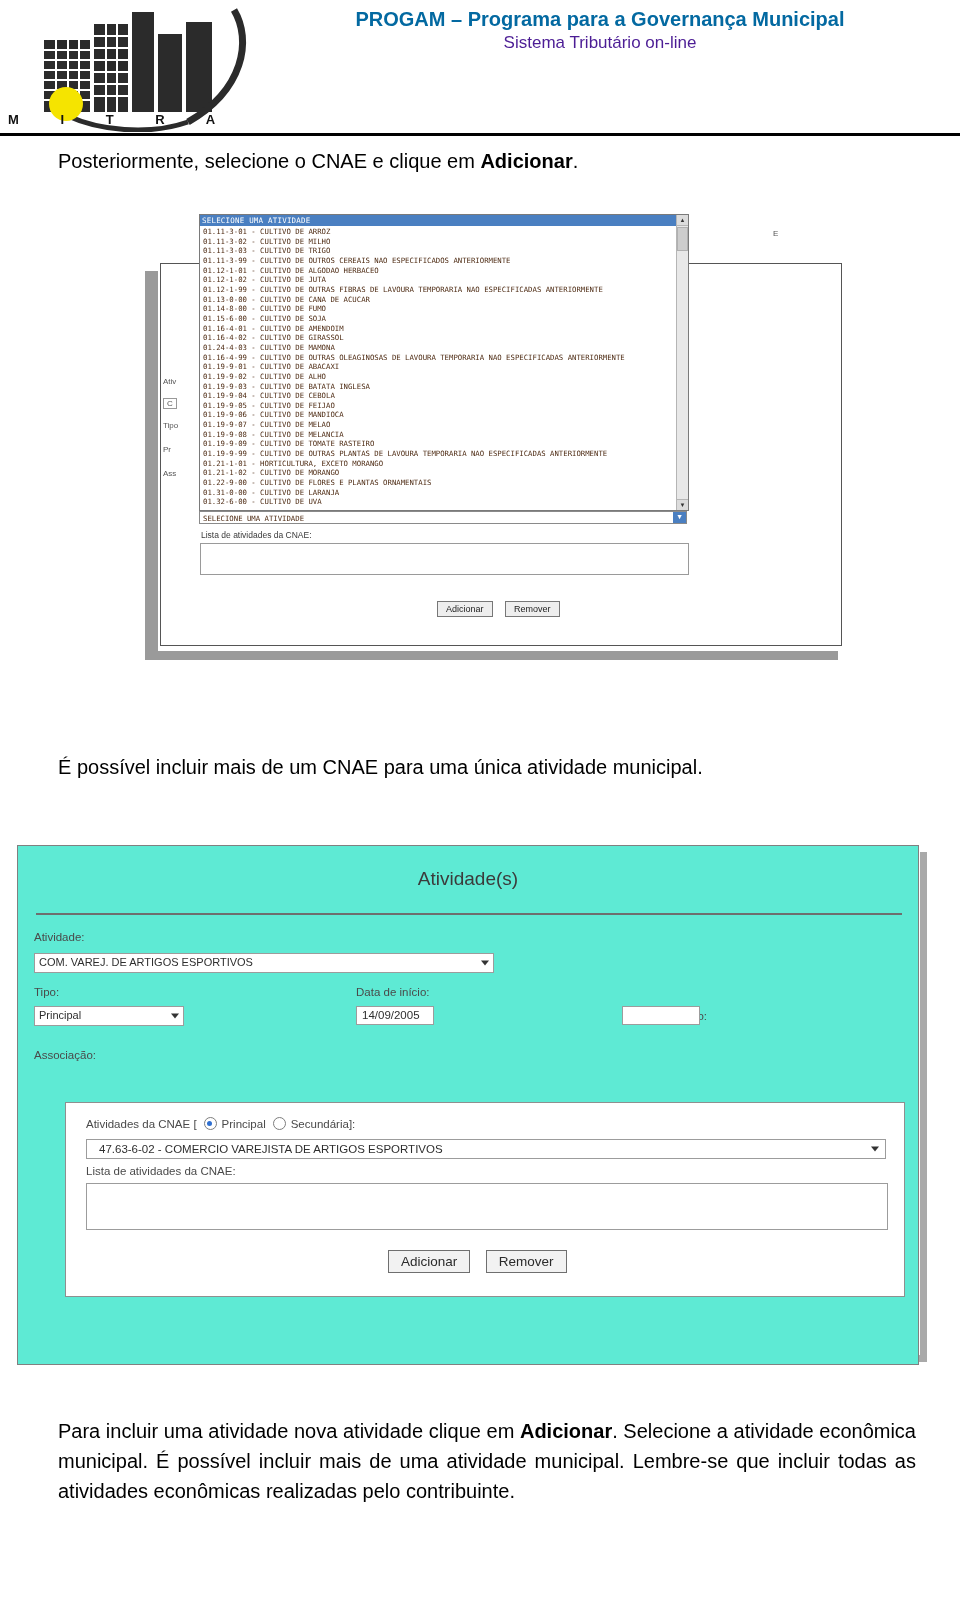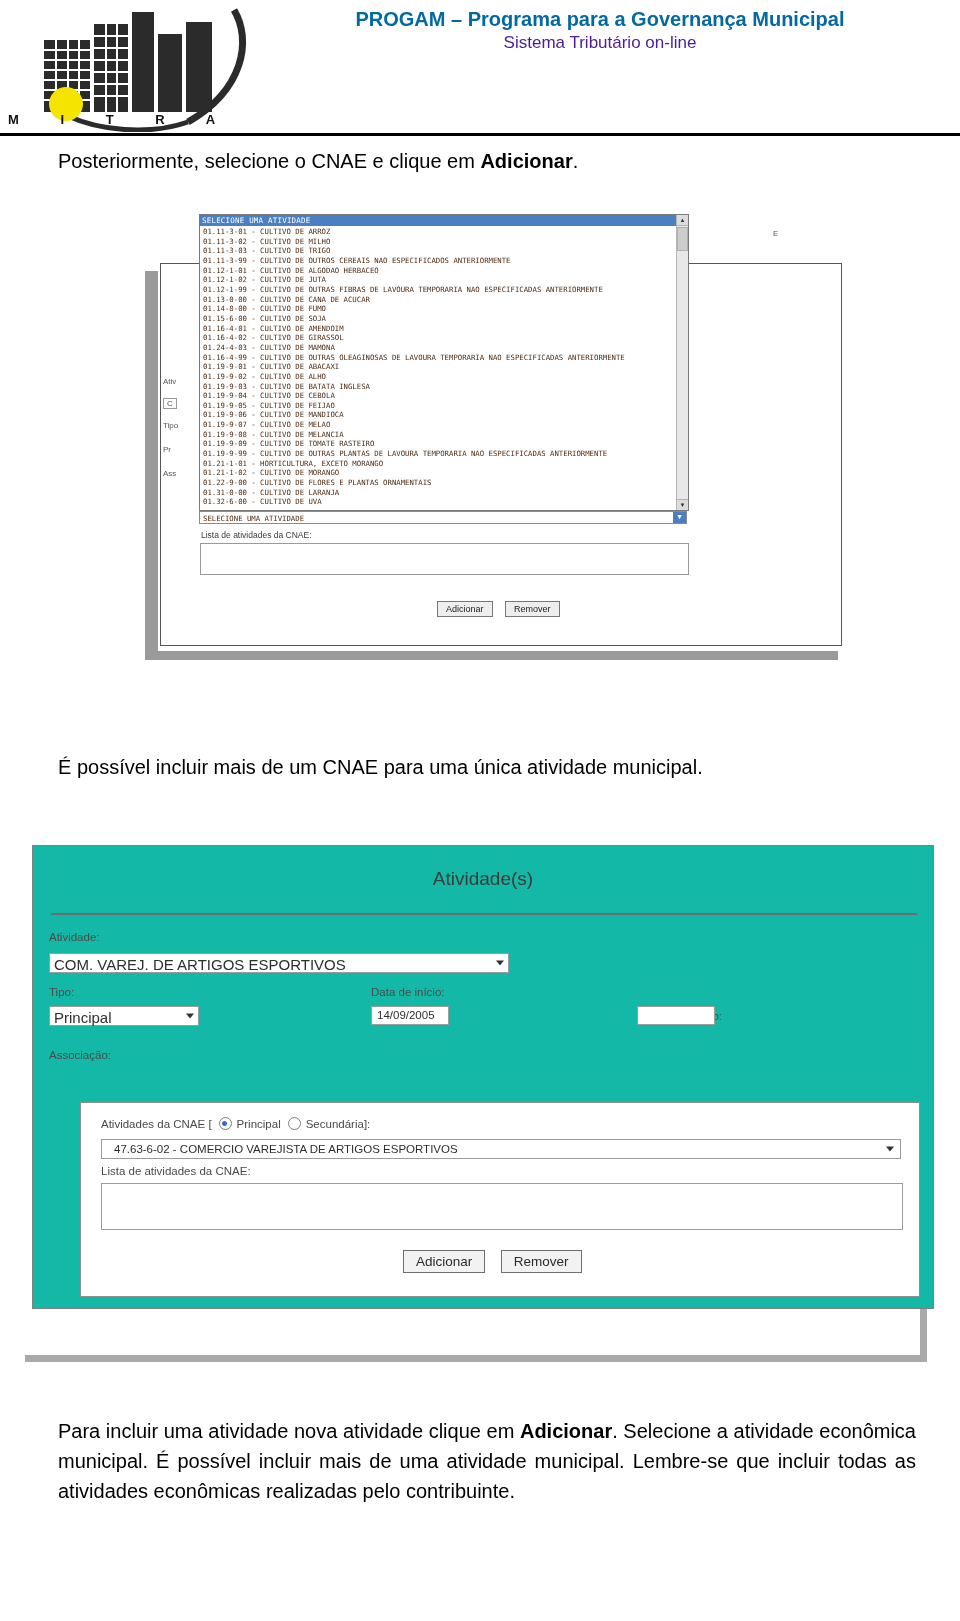--- a/index.html
+++ b/index.html
@@ -240,26 +240,26 @@
     background: #eeeeee;
     font-size: 9px;
     color: #222;
     padding: 2px 8px;
     margin-right: 8px;
   }
 
   
   .fig2 {
     position: absolute;
-    left: 32px;
+    left: 17px;
     top: 845px;
     width: 902px;
-    height: 464px;
+    height: 520px;
     border: 1px solid #808080;
-    background: #14b8a6;
+    background: #5eead4;
     box-sizing: border-box;
   }
   .fig2-shadow-r {
     position: absolute;
     left: 920px;
     top: 852px;
     width: 7px;
     height: 510px;
     background: #a9a9a9;
   }
@@ -290,21 +290,21 @@
   }
   .f2-lab {
     position: absolute;
     font-size: 11.5px;
     color: #4a4a4a;
   }
   .f2-combo {
     position: absolute;
     border: 1px solid #9c9c9c;
     background: #fff;
-    font-size: 15px;
+    font-size: 11px;
     color: #2e2e2e;
     box-sizing: border-box;
     padding: 2px 4px;
   }
   .f2-combo .caret {
     position: absolute;
     right: 4px;
     top: 50%;
     transform: translateY(-50%);
     width: 0;

